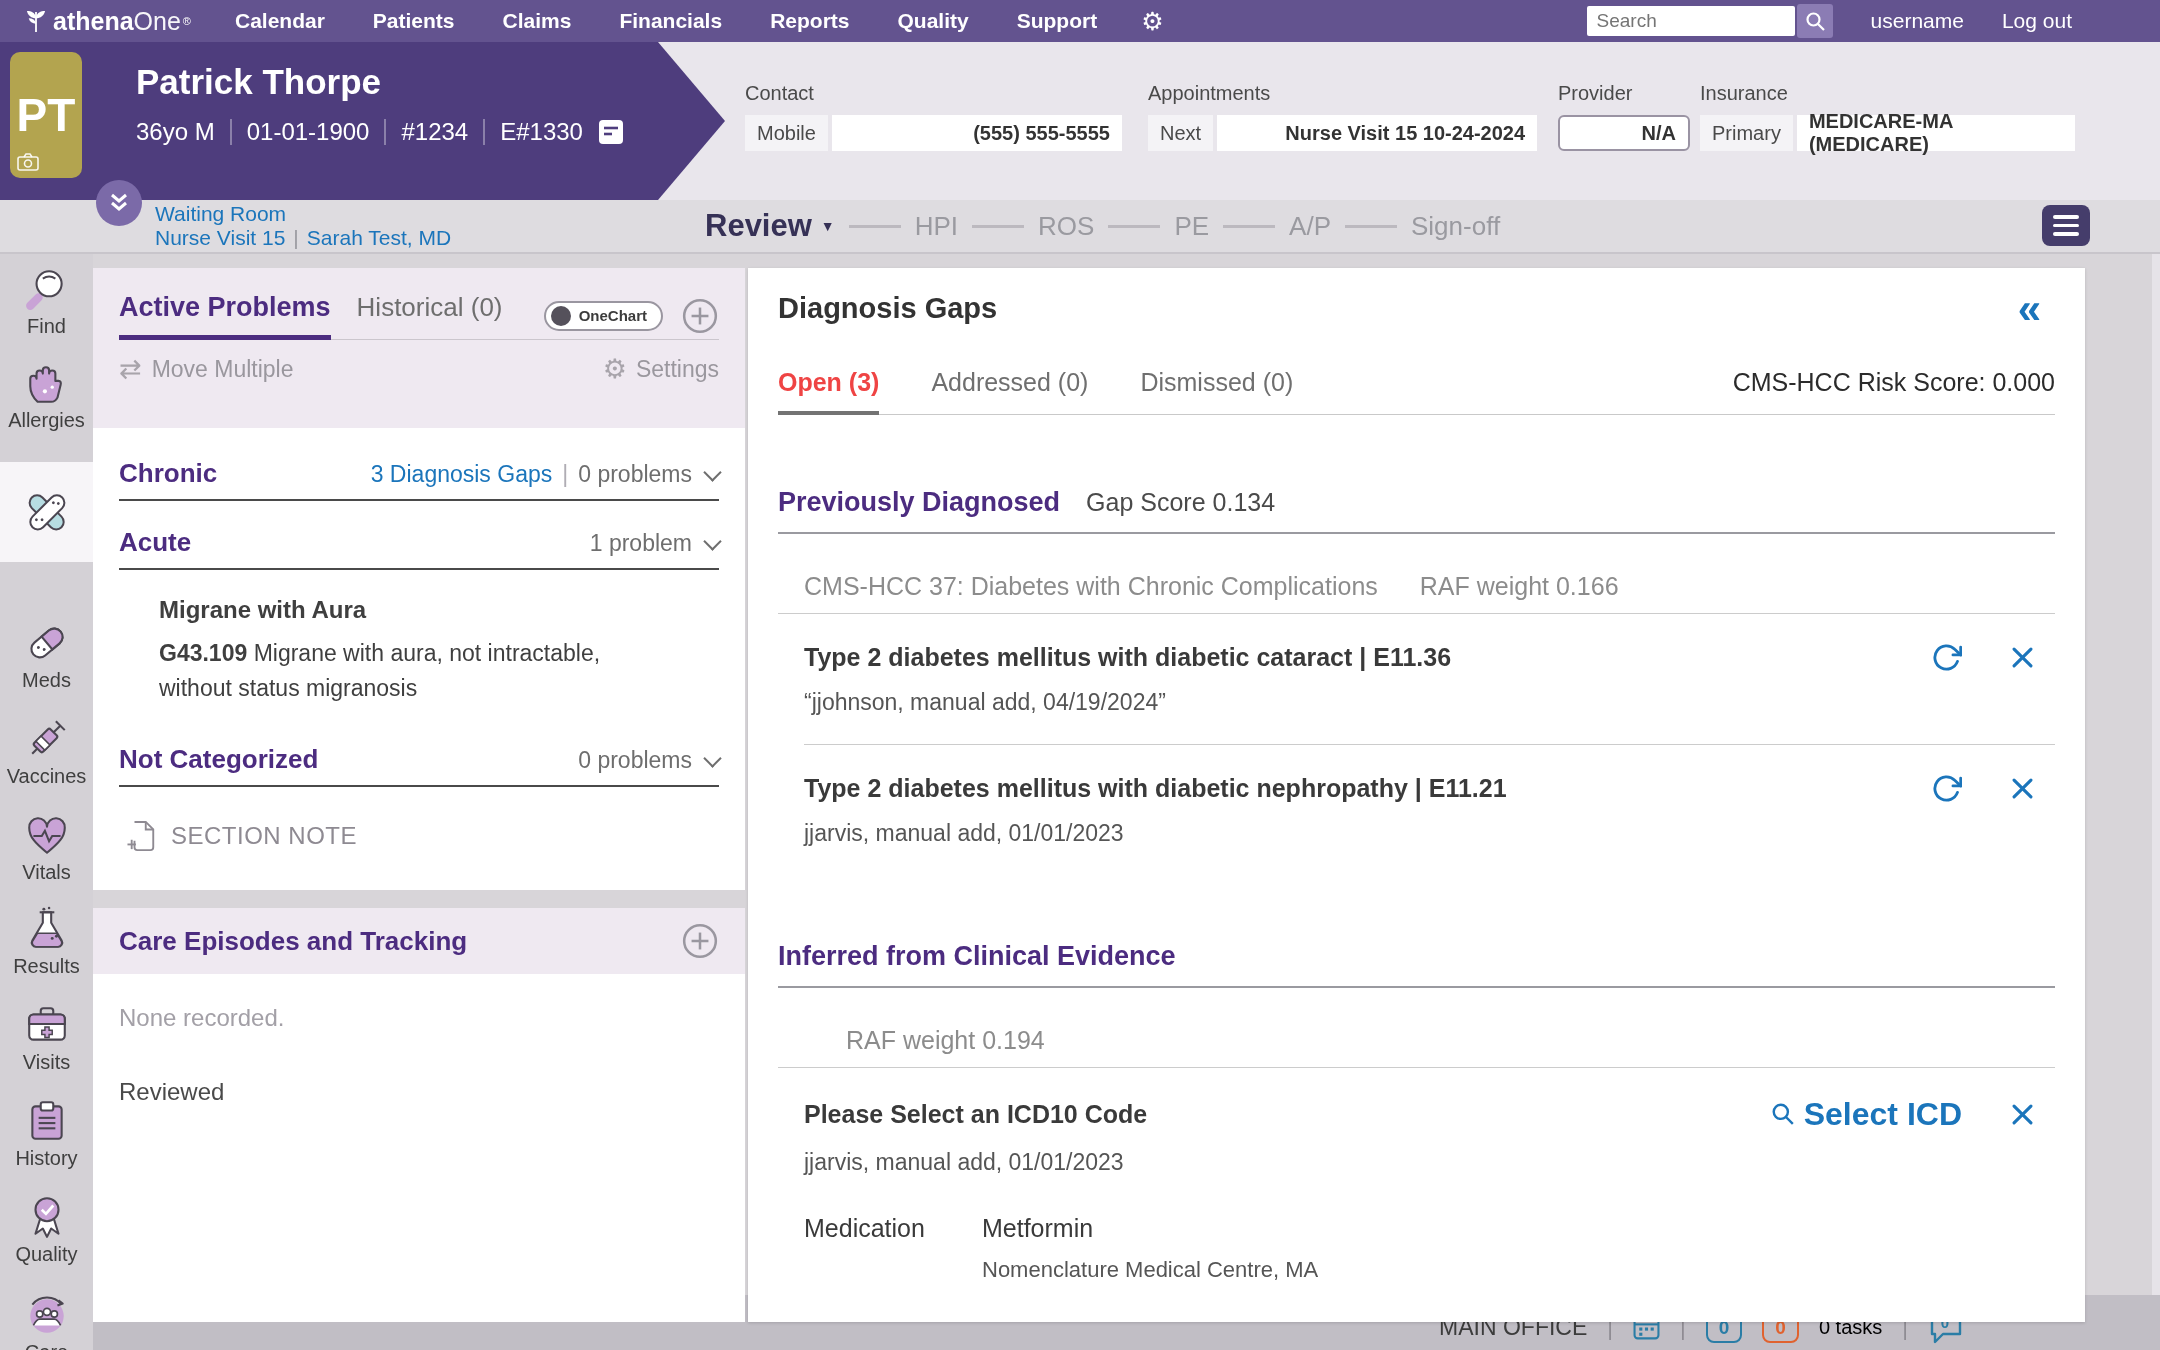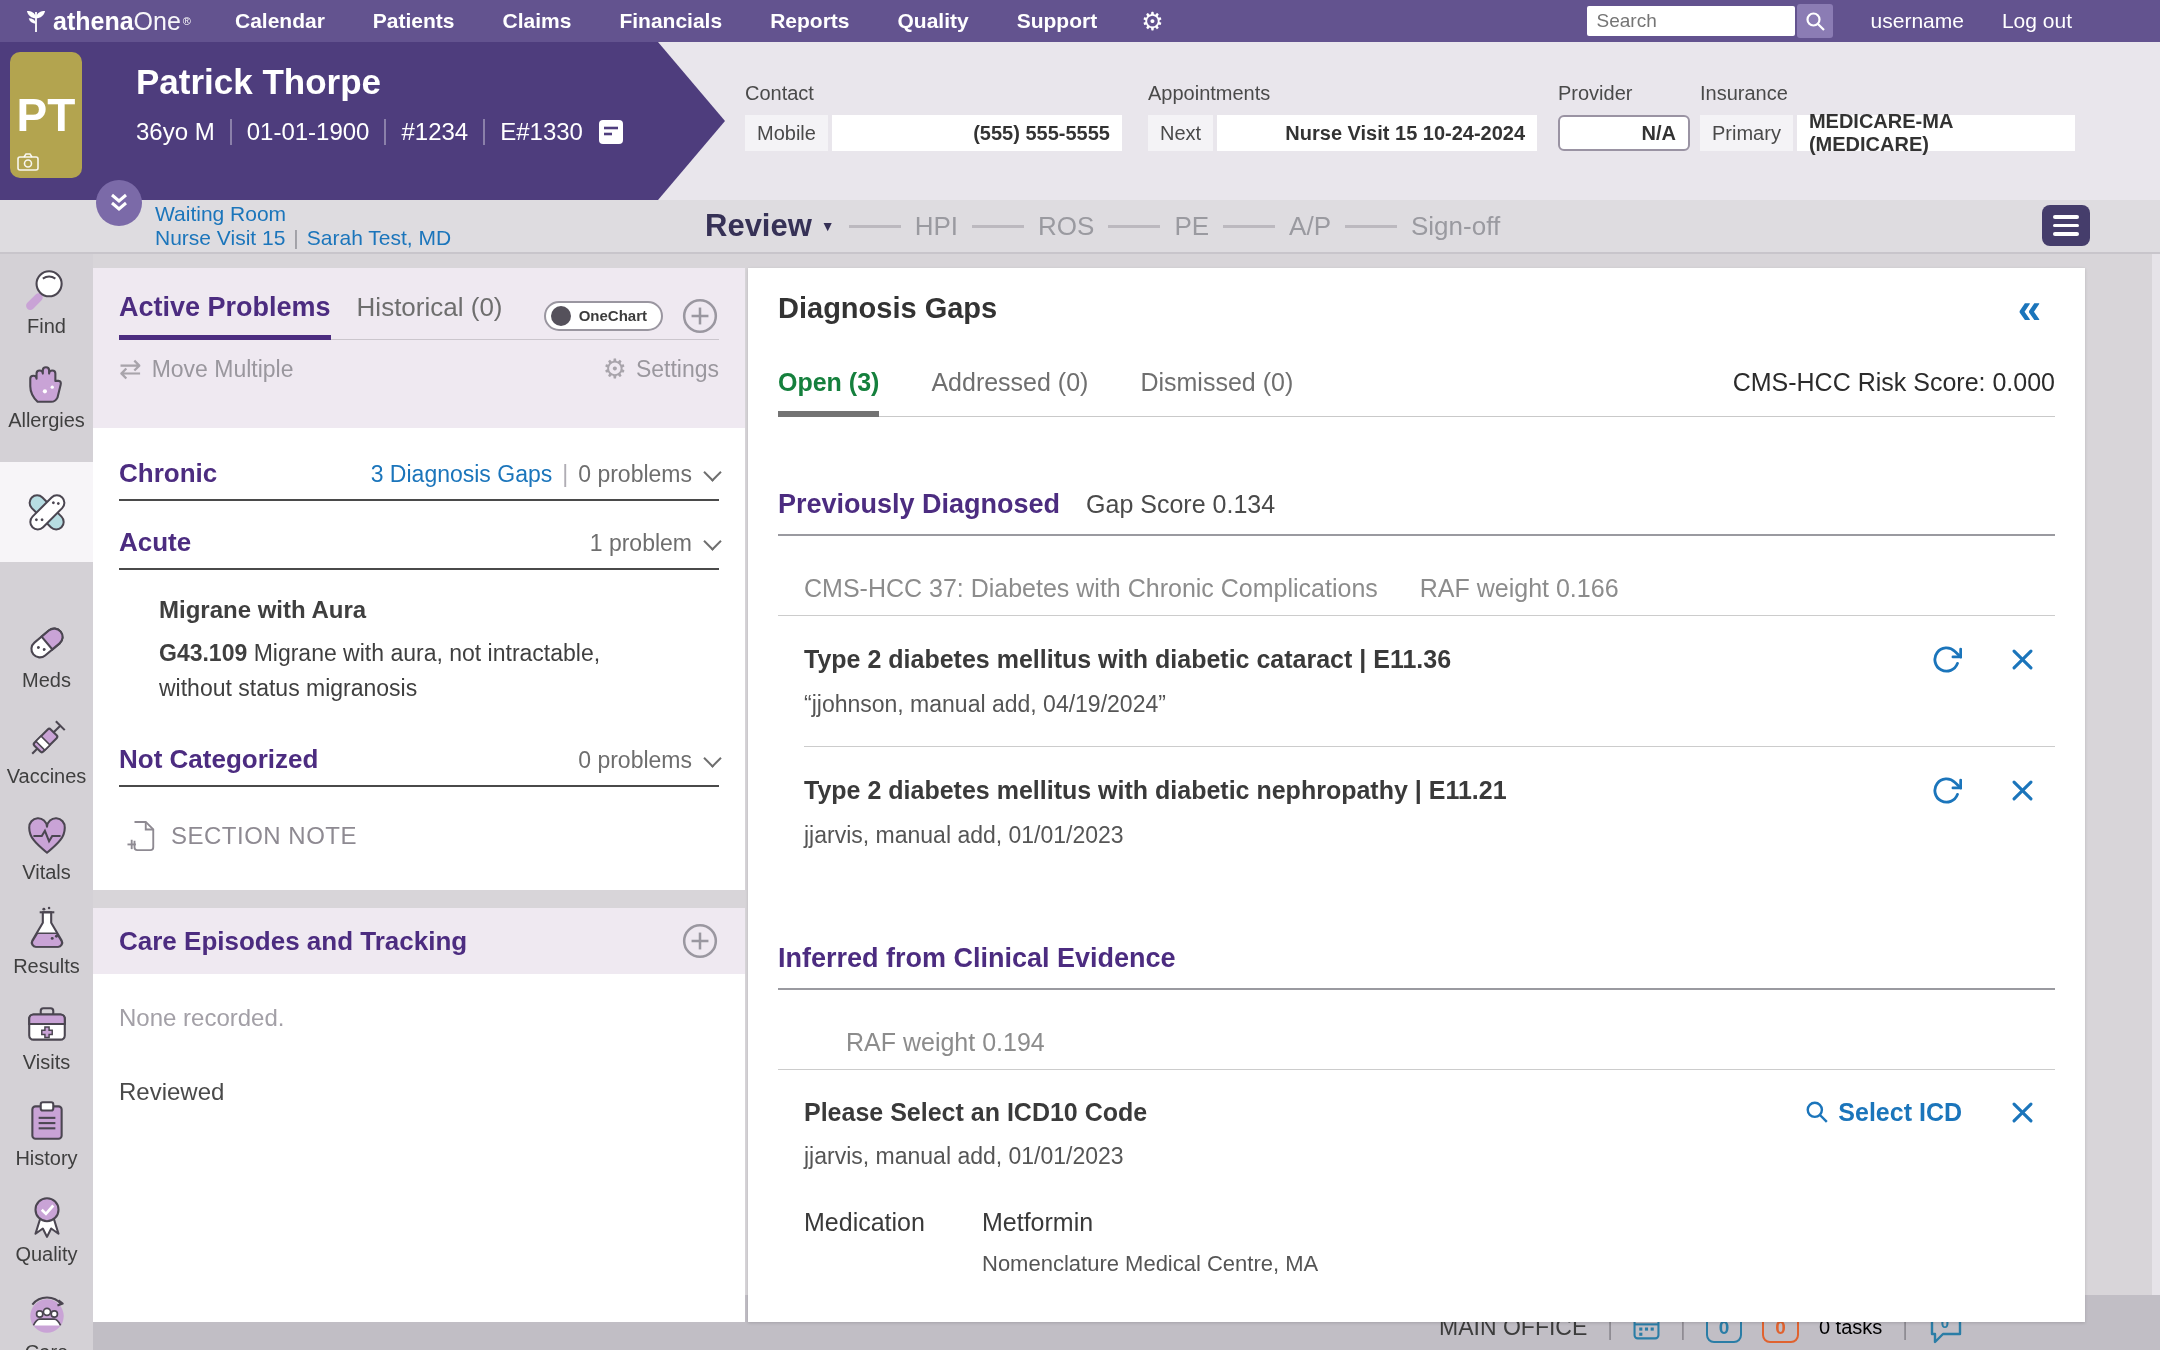--- a/index.html
+++ b/index.html
@@ -111,36 +111,36 @@
   .reviewed{color:#4a4a4a;font-size:24px;margin-top:46px;}
 
   
   .panel-main{position:absolute;left:748px;top:268px;width:1337px;height:1054px;background:#fff;z-index:6;
               padding:24px 30px 0;box-sizing:border-box;box-shadow:0 1px 3px rgba(0,0,0,.15);}
   .dg-titlerow{display:flex;align-items:center;}
   .dg-title{font-size:29px;font-weight:700;color:#333;}
   .collapse{margin-left:auto;color:#1b75bb;font-size:42px;font-weight:700;line-height:.8;margin-right:14px;cursor:pointer;}
   .dg-tabs{display:flex;align-items:baseline;margin-top:42px;border-bottom:1px solid #c9c9c9;}
   .dg-tab{font-size:25px;color:#6f6f6f;margin-right:52px;padding-bottom:14px;cursor:pointer;}
-  .dg-tab.active{color:#15803d;font-weight:700;border-bottom:6px solid #737373;margin-bottom:-1px;}
+  .dg-tab.active{color:#ef4444;font-weight:700;border-bottom:4px solid #737373;margin-bottom:-1px;}
   .dg-risk{margin-left:auto;font-size:25px;color:#2b2b2b;padding-bottom:14px;}
   .dg-sechead{display:flex;align-items:baseline;margin-top:36px;border-bottom:2px solid #9a9aa0;padding-bottom:14px;}
   .dg-sechead .h{color:#4c2c80;font-size:27px;font-weight:700;margin-top:36px;}
   .dg-sechead .score{margin-left:26px;font-size:25px;color:#4a4a4a;}
   .hcc-row{display:flex;align-items:baseline;margin-top:38px;padding:0 0 12px 26px;border-bottom:1px solid #ccc;
            color:#8c8c8c;font-size:25px;}
   .hcc-raf{margin-left:42px;}
   .gap-item{padding:28px 0 0 26px;}
   .gi-top{display:flex;align-items:center;}
   .gi-title{font-size:25px;font-weight:700;color:#3a3a3a;}
   .gi-actions{margin-left:auto;display:flex;align-items:center;gap:46px;margin-right:18px;}
   .gi-actions .icon-btn{line-height:0;cursor:pointer;}
   .gi-source{margin-top:16px;font-size:23px;color:#555;}
   .gi-div{border-bottom:1px solid #ccc;margin-top:28px;}
-  .select-icd{display:flex;align-items:center;gap:9px;color:#1b75bb;font-size:25px;font-weight:700;cursor:pointer;}
+  .select-icd{display:flex;align-items:center;gap:9px;color:#1b75bb;font-size:32px;font-weight:700;cursor:pointer;}
   .evidence{display:flex;margin-top:38px;padding-left:26px;}
   .ev-label{width:178px;font-size:25px;color:#3a3a3a;}
   .ev-val{font-size:25px;color:#3a3a3a;}
   .ev-detail{font-size:22px;color:#555;margin-top:14px;}
 
   
   .footer{position:absolute;left:93px;right:0;bottom:0;height:55px;background:#c1bec5;z-index:3;}
   .footer-items{position:absolute;right:196px;bottom:6px;display:flex;align-items:center;gap:20px;}
   .office{font-size:23px;color:#3c3c3c;cursor:pointer;}
   .fsep{color:#8f8c93;font-size:22px;}

